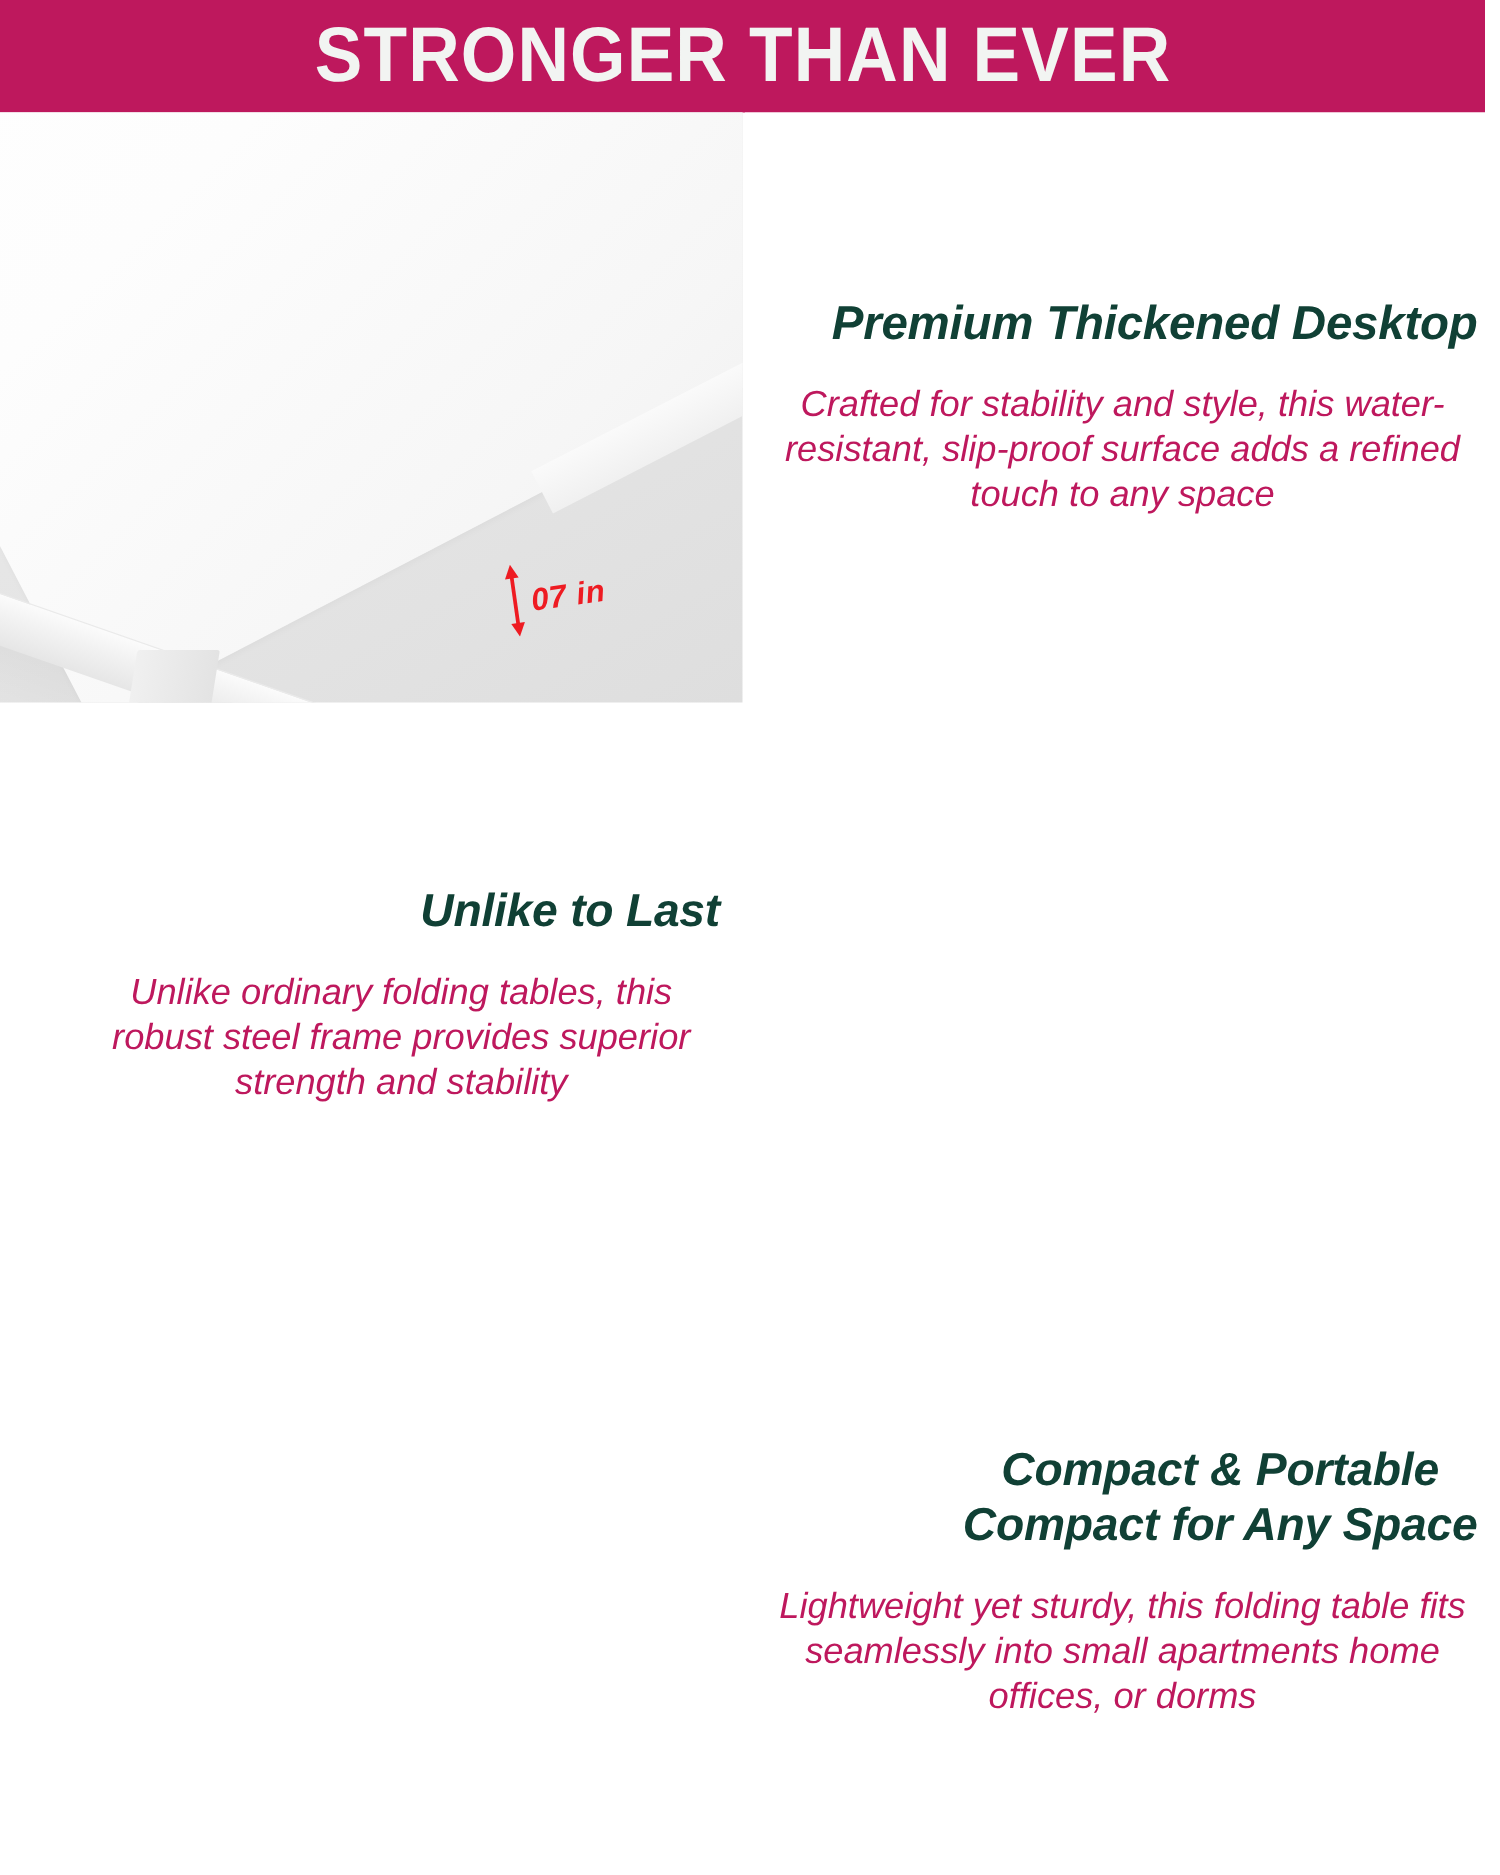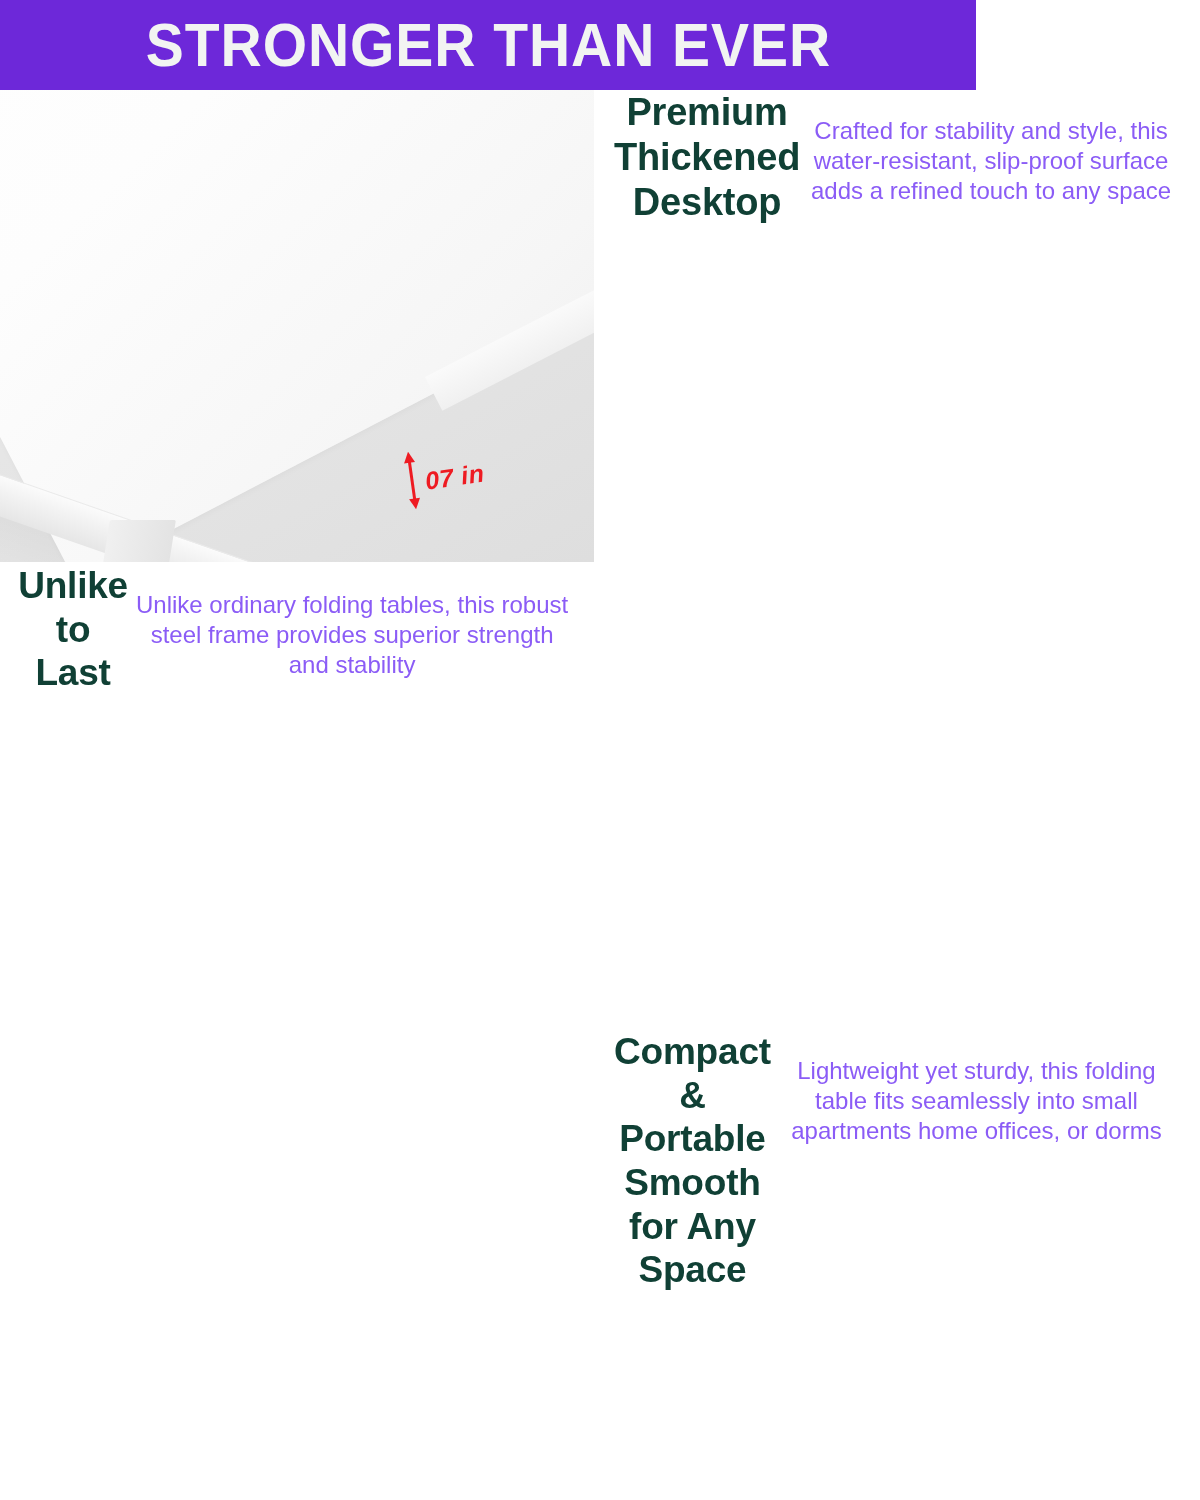--- a/index.html
+++ b/index.html
@@ -6,22 +6,22 @@
   html, body {
     width:1200px; height:1500px;
     background:#ffffff;
     font-family:"Liberation Sans", sans-serif;
     overflow:hidden;
   }
 
   
   .banner{
     position:absolute; left:0; top:0;
-    width:976px; height:90px;
-    background:#6d28d9;
+    width:1188px; height:90px;
+    background:#be185d;
     display:flex; align-items:center; justify-content:center;
   }
   .banner-title{
     color:#f2f4f2;
     font-size:62px;
     font-weight:bold;
     letter-spacing:1px;
     line-height:1;
     transform:scaleX(0.92);
     transform-origin:center;
@@ -39,35 +39,36 @@
   
   .col-l{ left:0px;   width:594px; }
   .col-r{ left:596px; width:604px; }
   .row-1{ top:0px;    height:472px; }
   .row-2{ top:474px;  height:464px; }
   .row-3{ top:940px;  height:470px; }
 
   
   .textpanel{
     background:#ffffff;
-    display:flex; flex-direction:row;
-    align-items:flex-start; justify-content:center;
+    display:flex; flex-direction:column;
+    align-items:flex-end; justify-content:center;
     padding:0 18px;
     text-align:center;
+    font-style:italic;
   }
   .headline{
     color:#104035;
     font-weight:bold;
     font-size:38px;
     line-height:1.18;
     letter-spacing:-0.2px;
   }
   .subcopy{
-    color:#8b5cf6;
-    font-size:24px;
+    color:#be185d;
+    font-size:29px;
     line-height:1.24;
     margin-top:26px;
     font-weight:normal;
   }
   .tp-1 .headline{ font-size:38px; }
   .tp-1 .subcopy { max-width:580px; }
   .tp-2 .headline{ font-size:37px; }
   .tp-2 .subcopy { max-width:510px; }
   .tp-3 .headline{ font-size:37px; }
   .tp-3 .subcopy { max-width:575px; }
@@ -259,18 +260,18 @@
       <div class="foot" style="left:100px;top:462px;"></div>
 
       <div class="foot" style="left:448px;top:462px;"></div>
 
     </div>
   </div>
 
   <div class="cell col-r row-3 textpanel tp-3">
     <div class="headline">
       <div>Compact &amp; Portable</div>
-      <div>Smooth for Any Space</div>
+      <div>Compact for Any Space</div>
     </div>
     <div class="subcopy">Lightweight yet sturdy, this folding table fits seamlessly into small apartments home offices, or dorms</div>
   </div>
 
 </div>
 
 </body></html>

